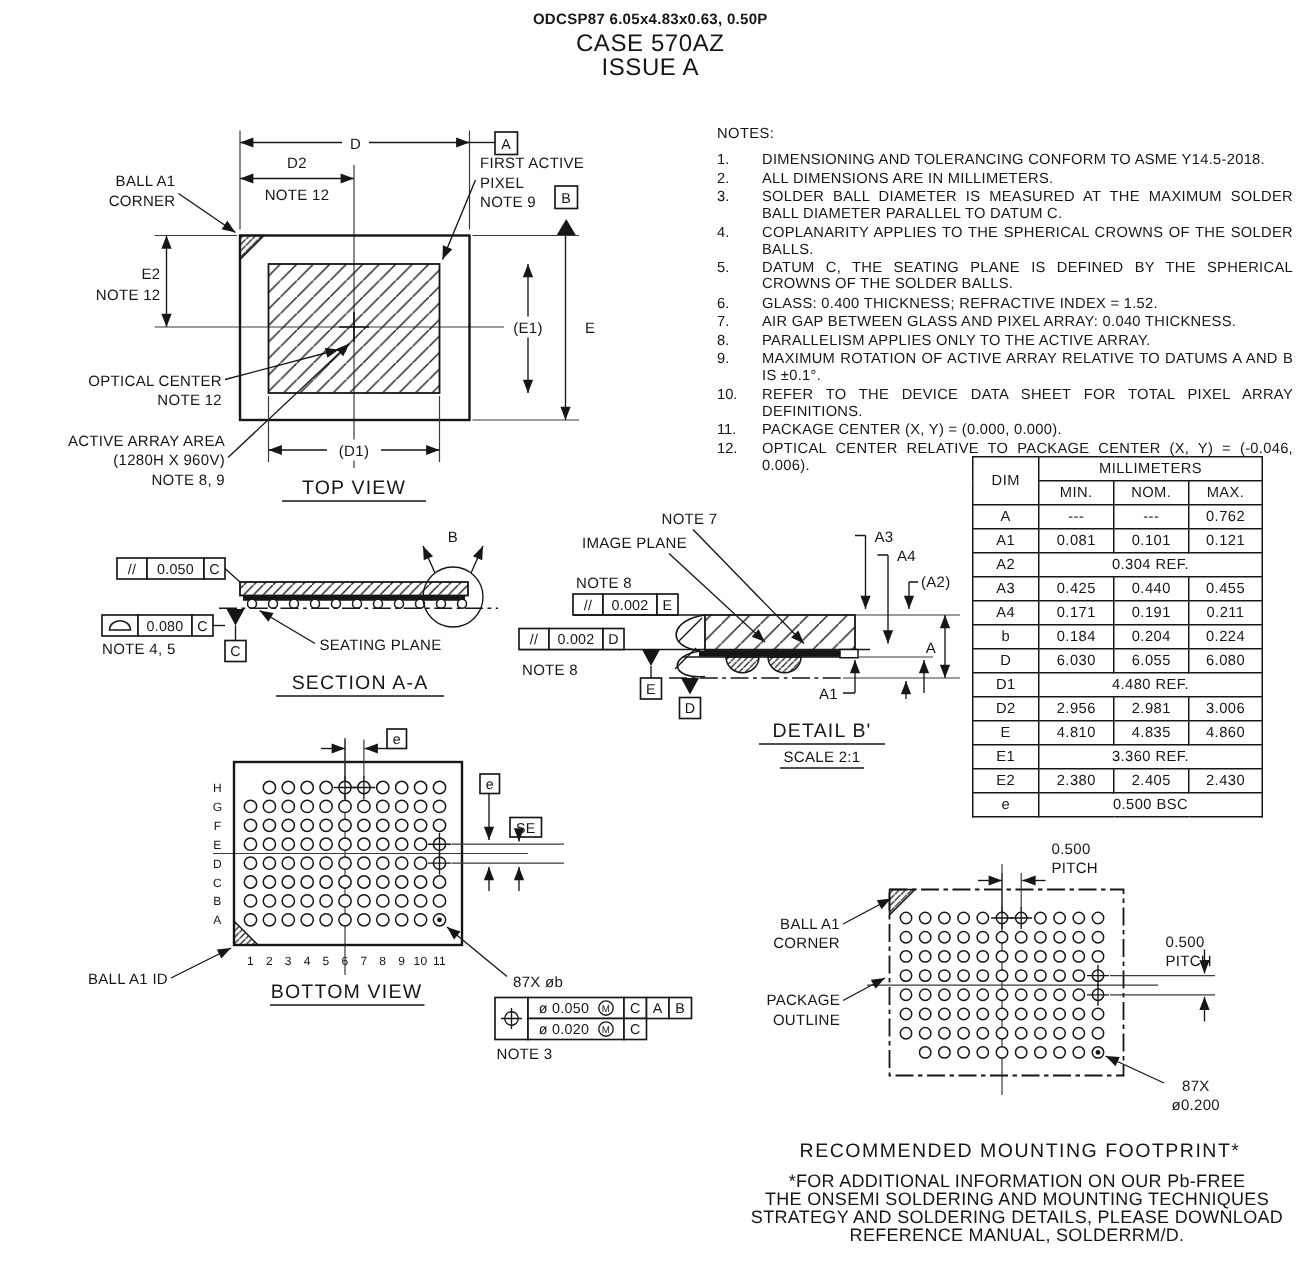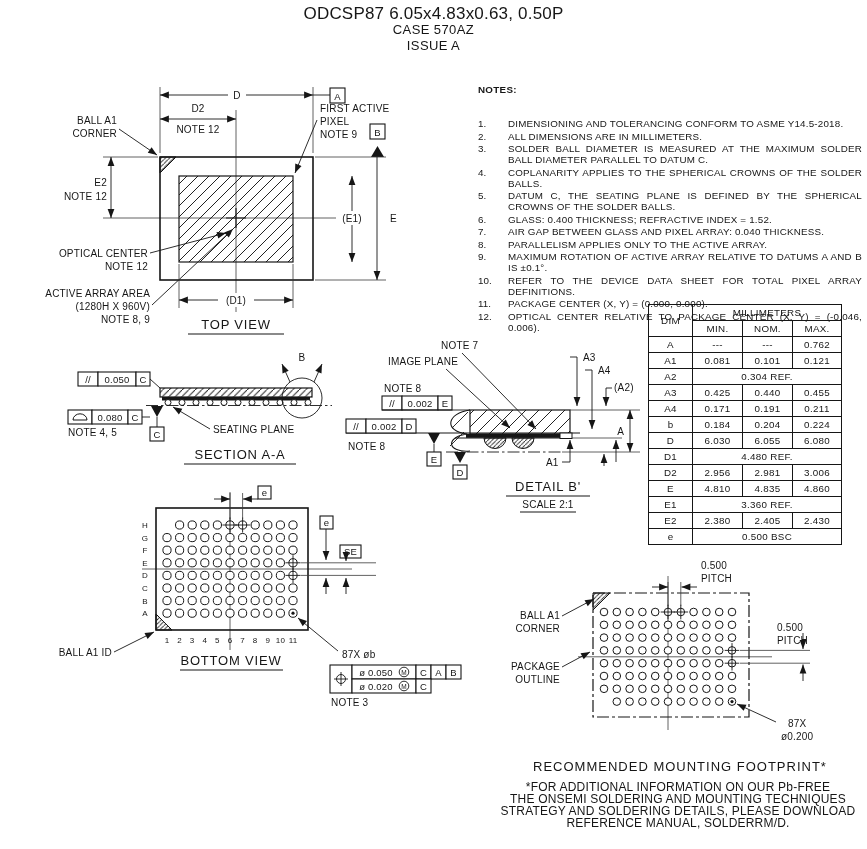--- a/index.html
+++ b/index.html
@@ -3,25 +3,25 @@
 <meta charset="utf-8">
 <style>
   html,body{margin:0;padding:0;}
   body{
     width:867px;height:849px;position:relative;background:#fff;
     font-family:"Liberation Sans", sans-serif;color:#161616;overflow:hidden;
   }
   .abs{position:absolute;}
   
   .hdr{left:0;right:0;top:6px;text-align:center;line-height:16px;}
-  .hdr .t1{font-size:17px;font-weight:normal;letter-spacing:.2px;}
-  .hdr .t2,.hdr .t3{font-size:13px;letter-spacing:.4px;}
+  .hdr .t1{font-size:10px;font-weight:bold;letter-spacing:.2px;}
+  .hdr .t2,.hdr .t3{font-size:16px;letter-spacing:.4px;}
   
   .notes{left:478px;top:84px;width:384px;font-size:9.8px;line-height:11px;}
-  .notes .hd{margin-bottom:23px;letter-spacing:.3px;font-weight:bold;}
+  .notes .hd{margin-bottom:6px;letter-spacing:.3px;}
   .note{display:flex;margin-bottom:1.5px;}
   .note .n{width:18px;flex:none;}
   .note .t{flex:1;text-align:justify;letter-spacing:.2px;margin-left:12px;}
   
   .dimtab{left:648px;top:304px;border-collapse:collapse;font-size:9.8px;}
   .dimtab td{border:1px solid #161616;text-align:center;padding:1px 2px;height:13px;letter-spacing:.3px;}
   .dimtab{border:1.5px solid #161616;}
   
   .fptitle{left:500px;top:759px;width:360px;text-align:center;font-size:13px;letter-spacing:1px;}
   .fnote{left:492px;top:781px;width:372px;text-align:center;font-size:12px;line-height:12px;letter-spacing:.2px;}

